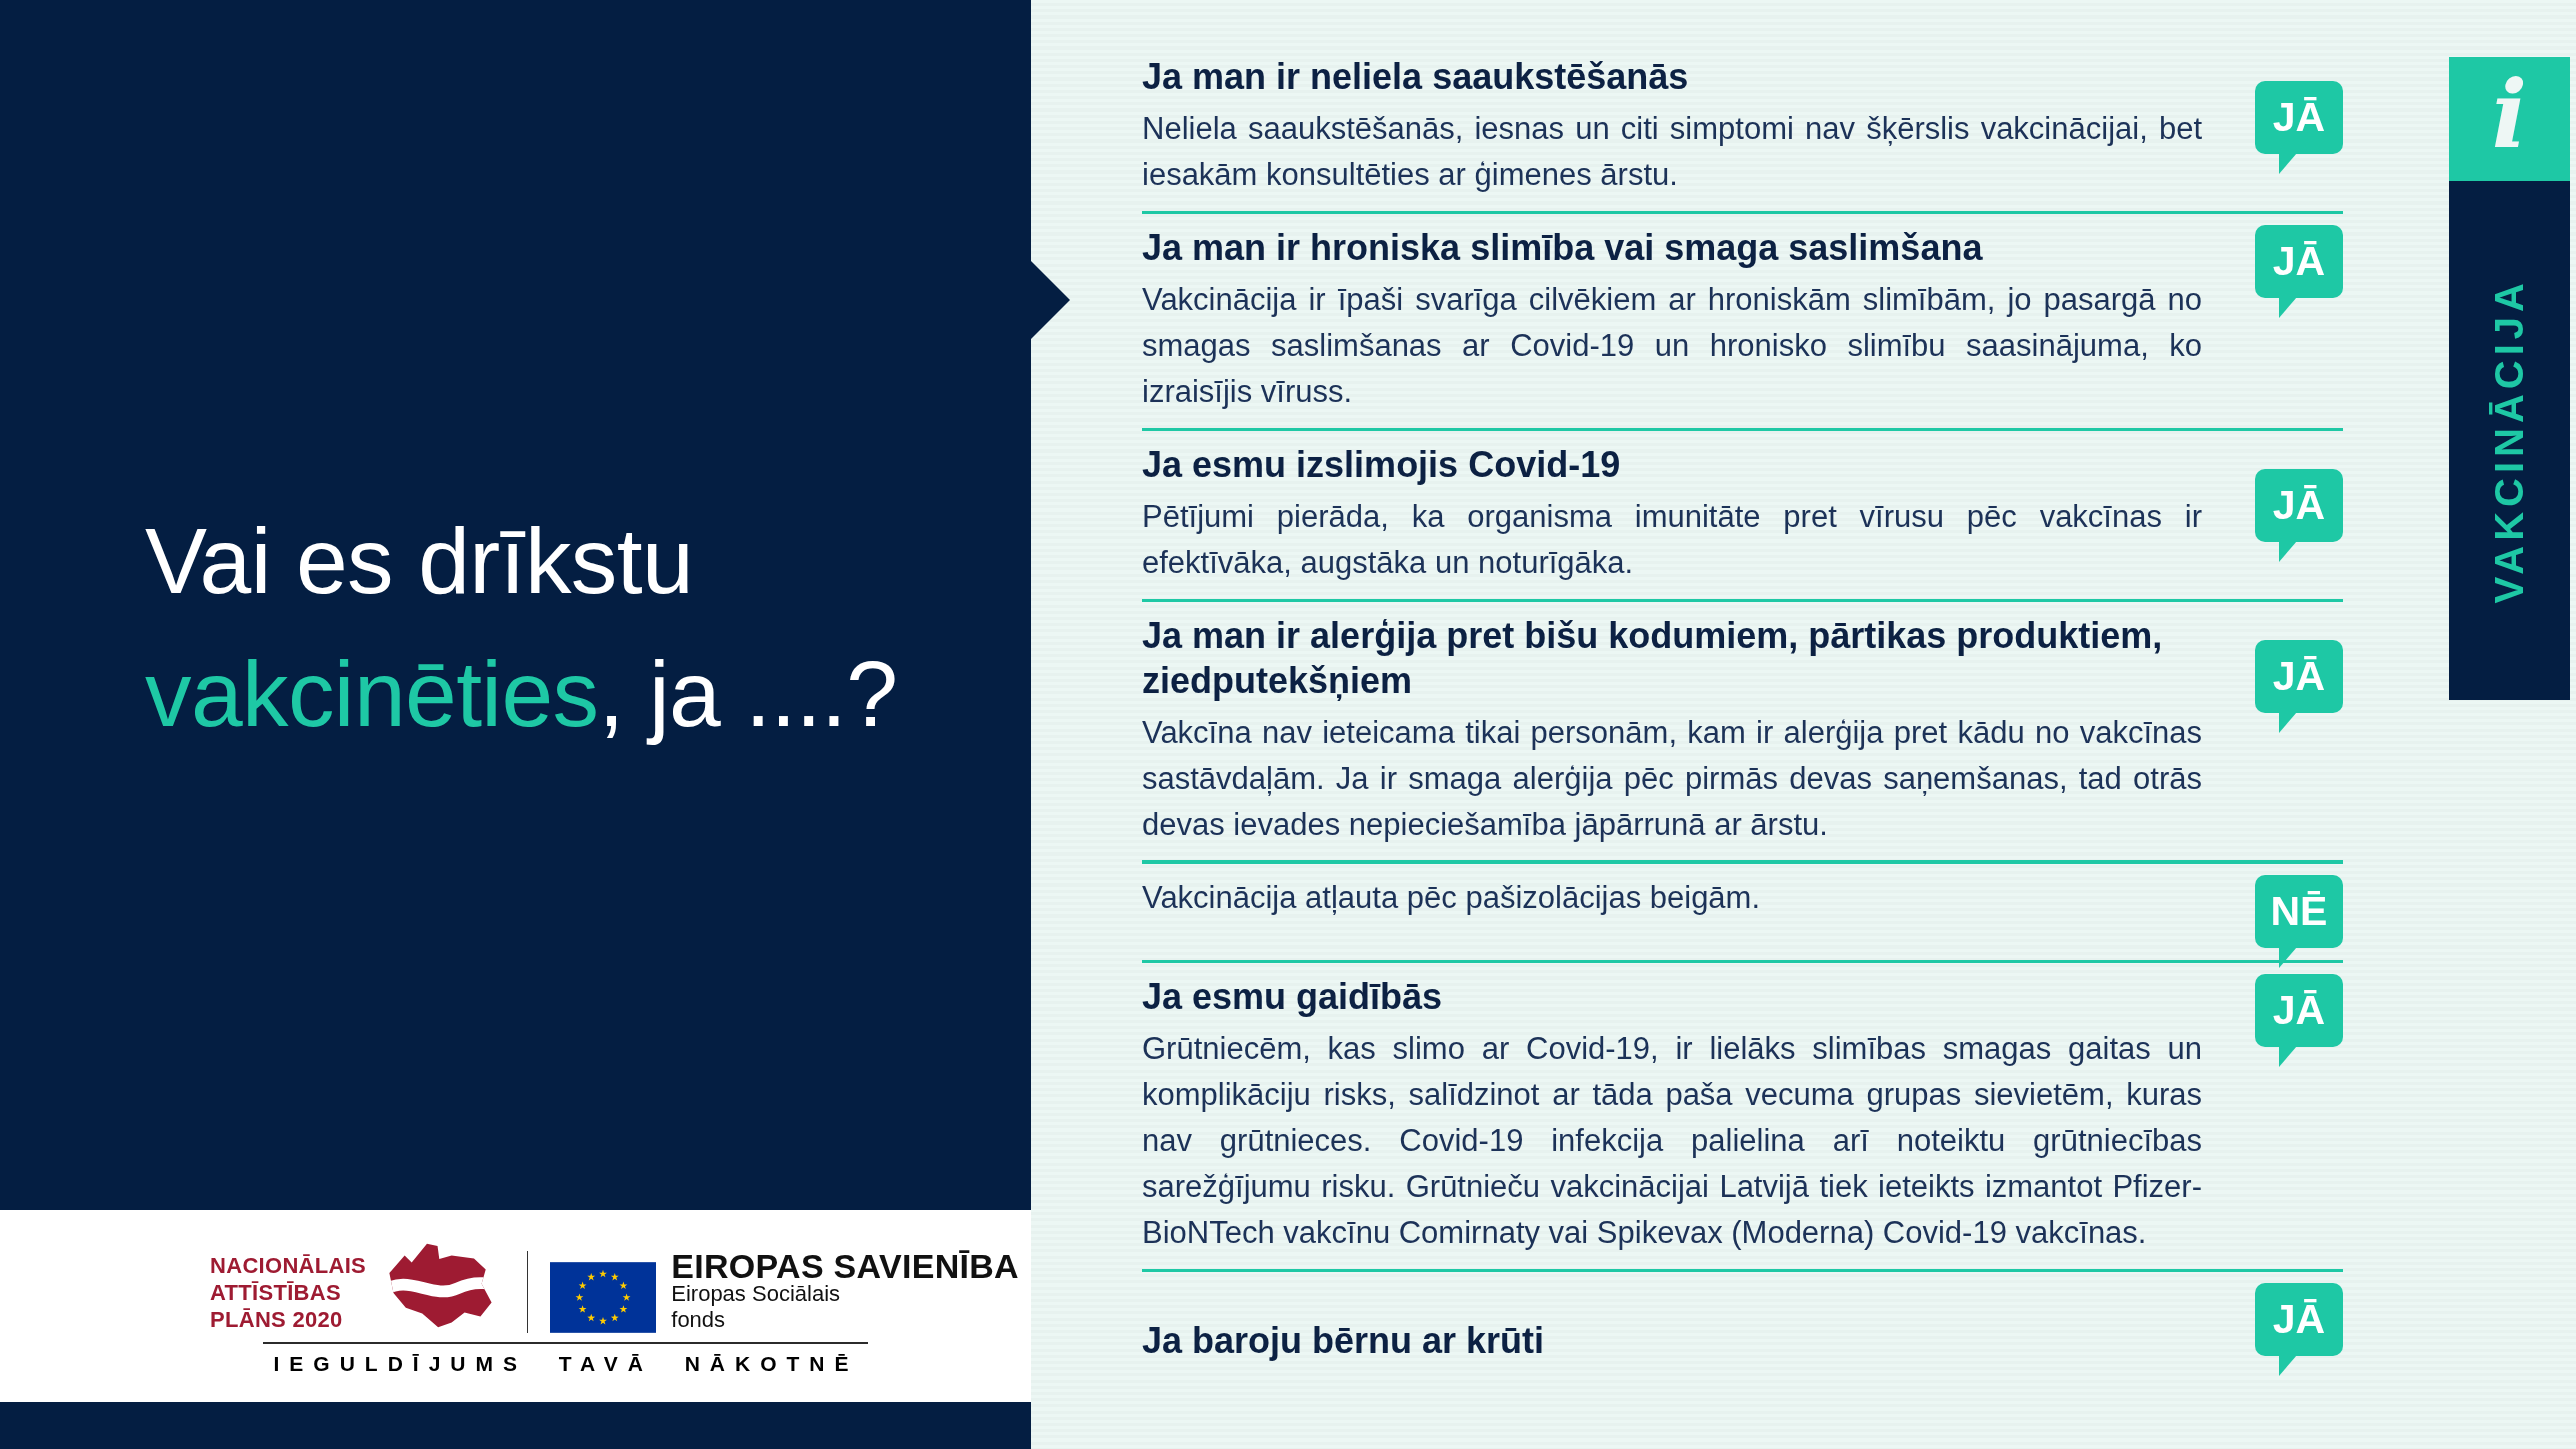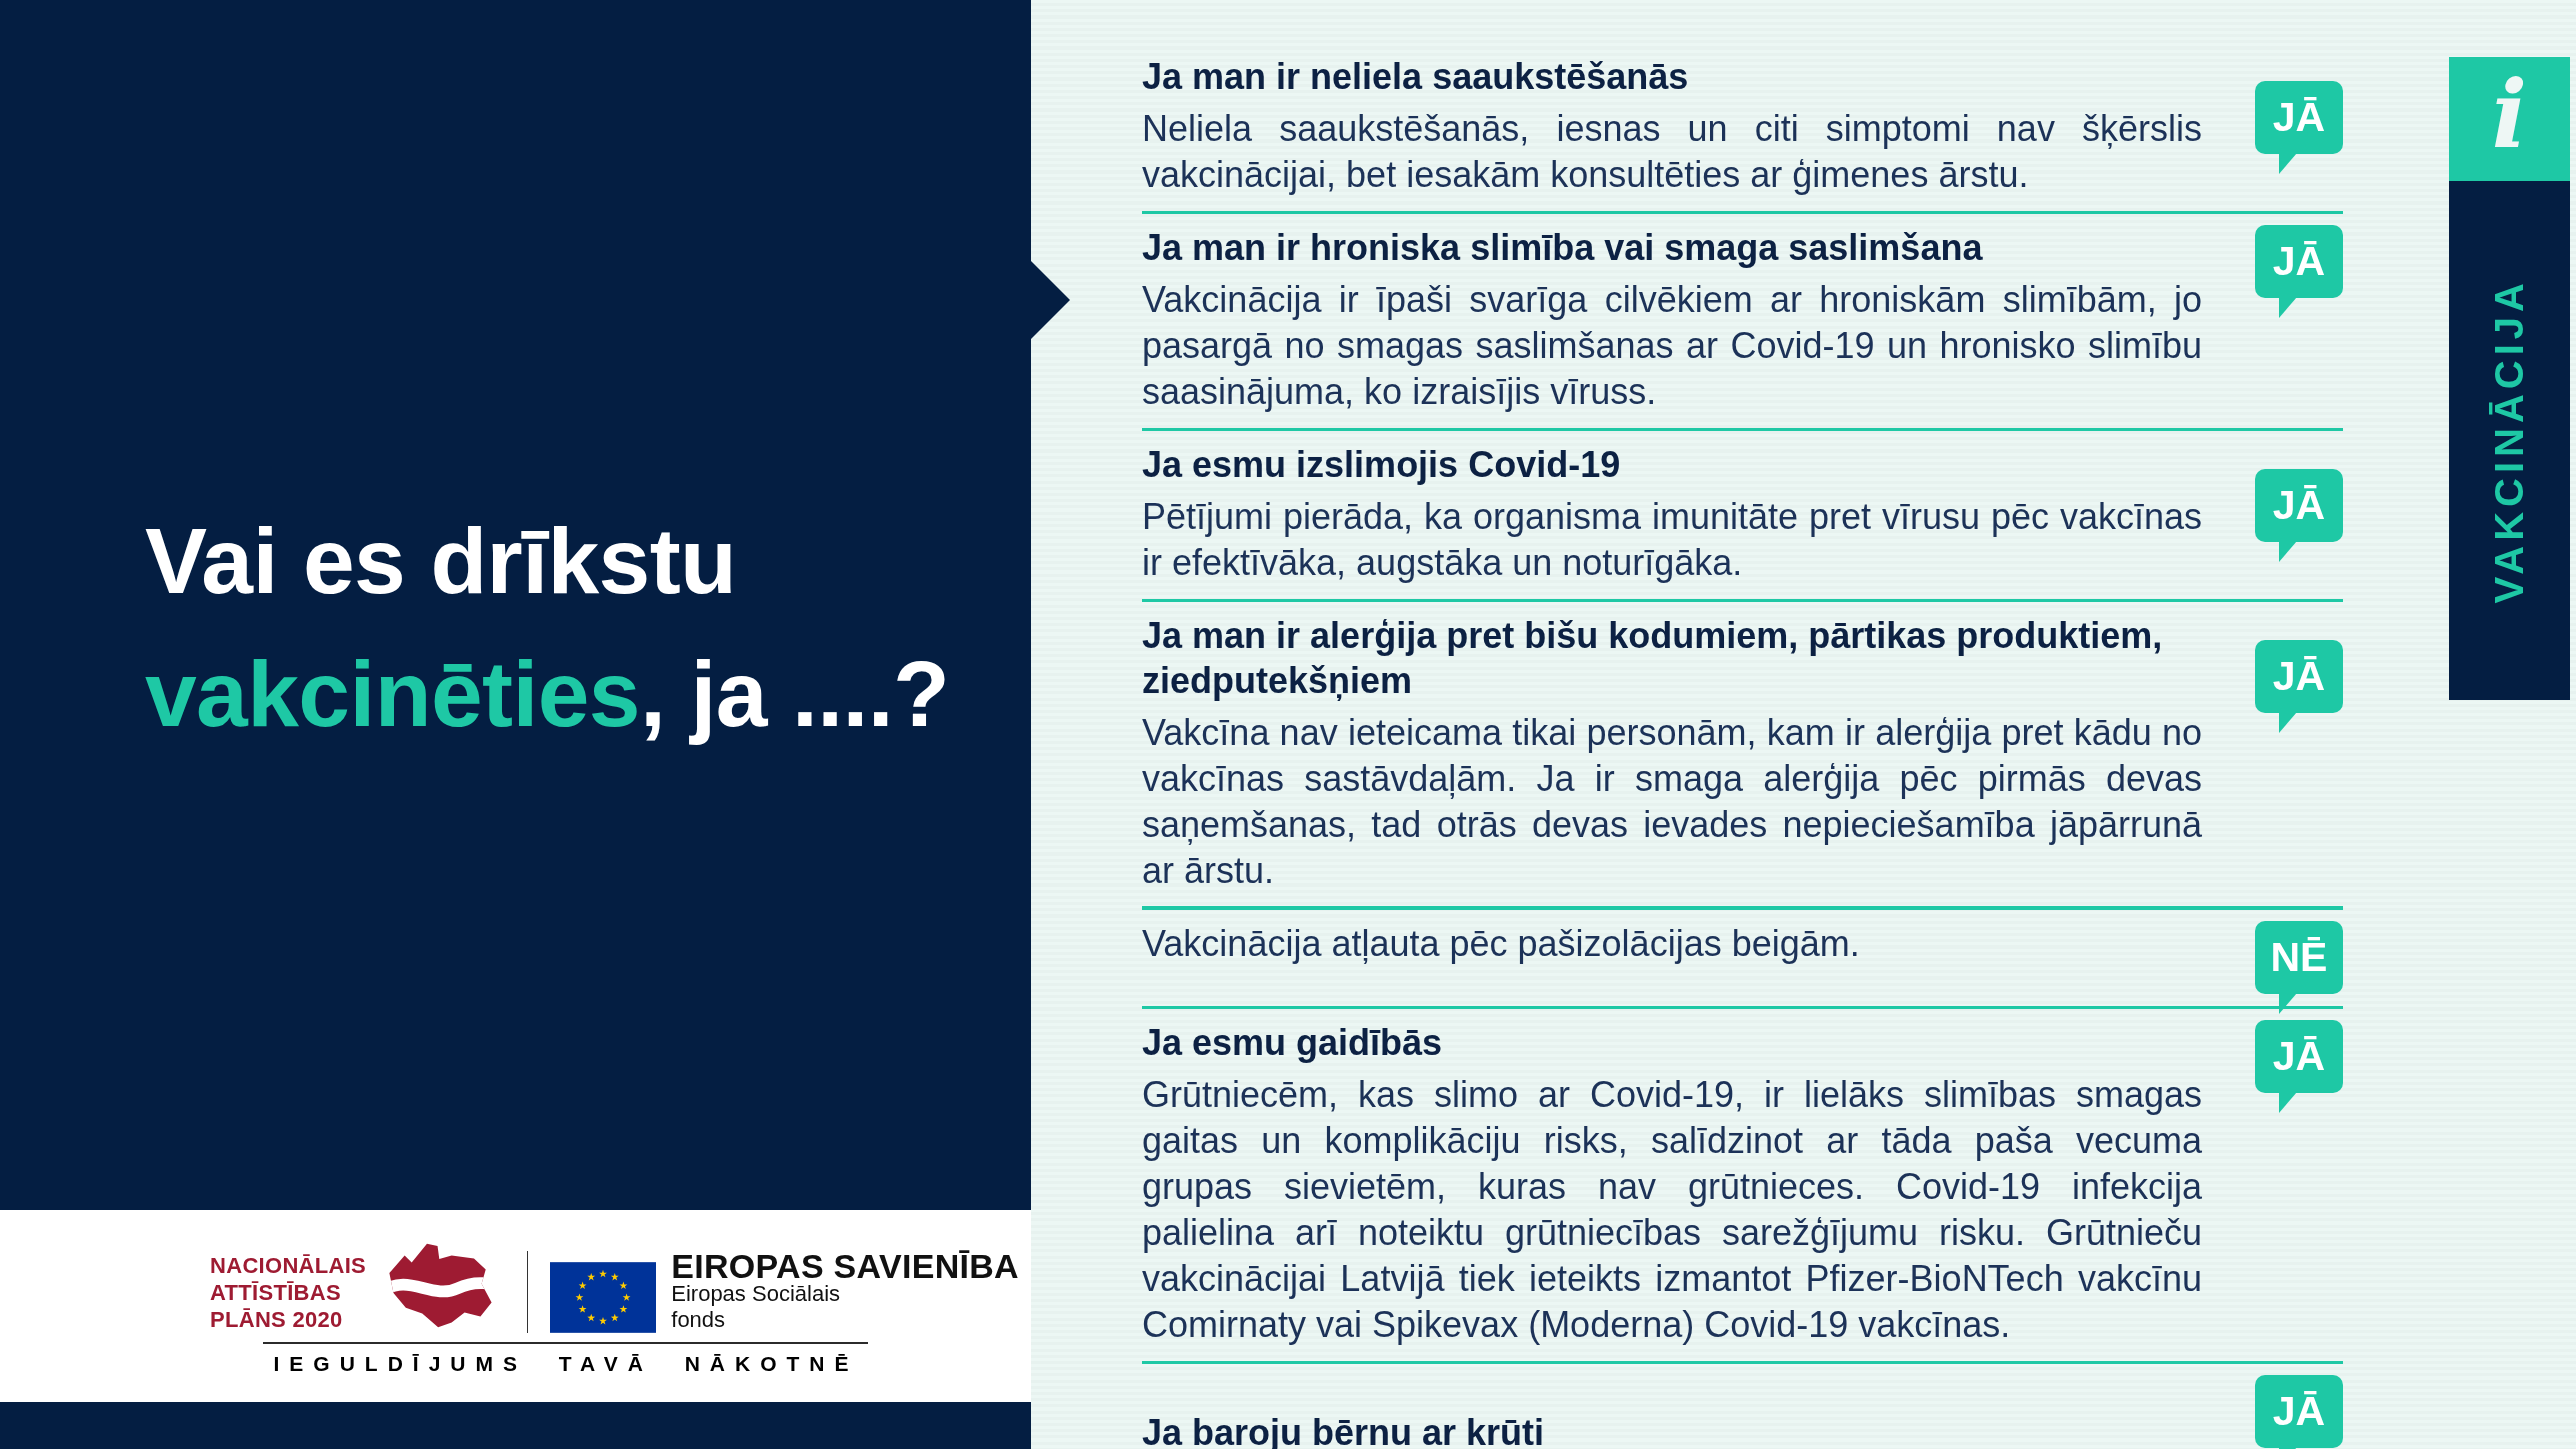--- a/index.html
+++ b/index.html
@@ -22,21 +22,21 @@
     background:#041e42;
   }
   .left-arrow{
     position:absolute;left:1031px;top:261px;width:0;height:0;
     border-top:39px solid transparent;
     border-bottom:39px solid transparent;
     border-left:39px solid #041e42;
   }
   .title{
     position:absolute;left:145px;top:495px;
-    color:#ffffff;font-weight:700;font-size:93px;line-height:133px;
+    color:#ffffff;font-weight:400;font-size:93px;line-height:133px;
     letter-spacing:-0.6px;white-space:nowrap;
   }
   .title .hl{color:#1ec8a5;}
 
   
   .footer-white{
     position:absolute;left:0;top:1210px;width:1031px;height:192px;
     background:#ffffff;
   }
   .footer-navy{
@@ -90,21 +90,21 @@
   .content{
     position:absolute;left:1142px;top:43px;width:1201px;
   }
   .qa-item{display:flex;padding:11px 0 12.4px;}
   .qa-text{width:1060px;}
   .qa-heading{
     margin:0 0 7.4px;color:#0c2143;font-weight:700;
     font-size:36px;line-height:45px;
   }
   .qa-body{
-    margin:0;color:#1c3258;font-size:36px;line-height:46px;
+    margin:0;color:#1c3258;font-size:31px;line-height:46px;
     text-align:justify;
   }
   .qa-badge-col{width:88px;margin-left:auto;padding-left:30px;}
   .bubble{
     position:relative;width:88px;height:73px;background:#1ec8a5;
     border-radius:10px;color:#ffffff;font-weight:700;font-size:41px;
     display:flex;align-items:center;justify-content:center;
   }
   .bubble::after{
     content:"";position:absolute;left:23.5px;bottom:-20px;width:0;height:0;

